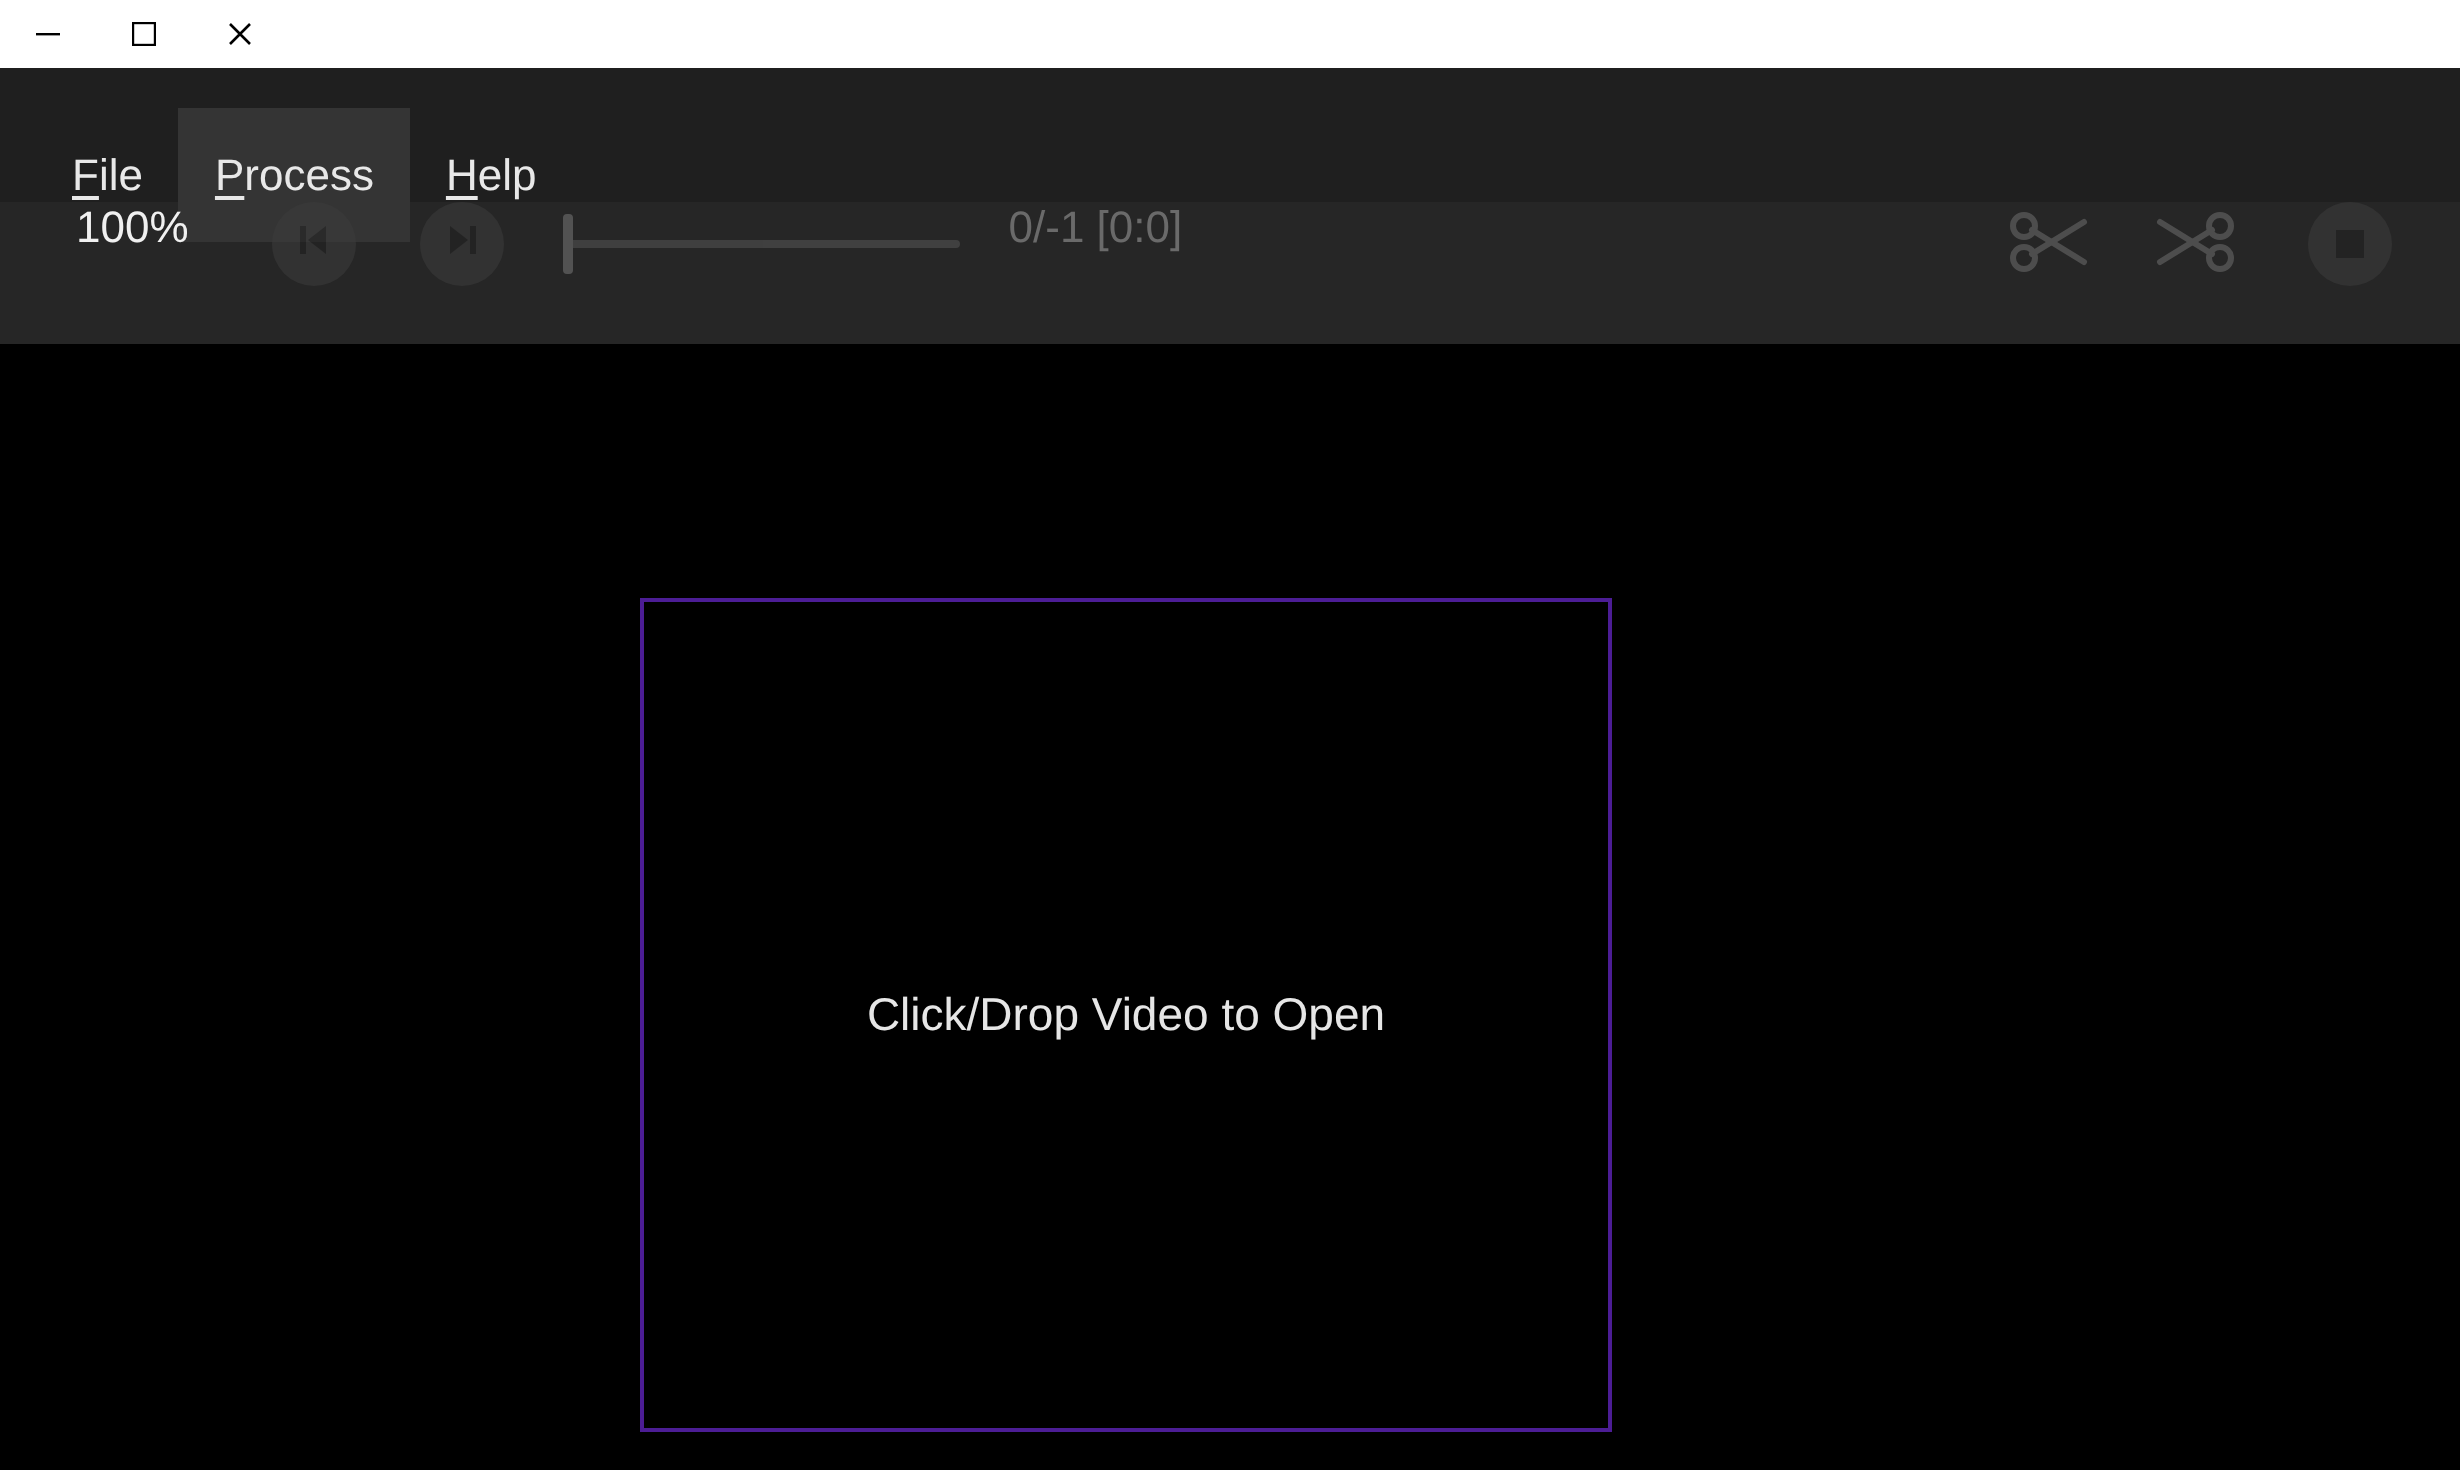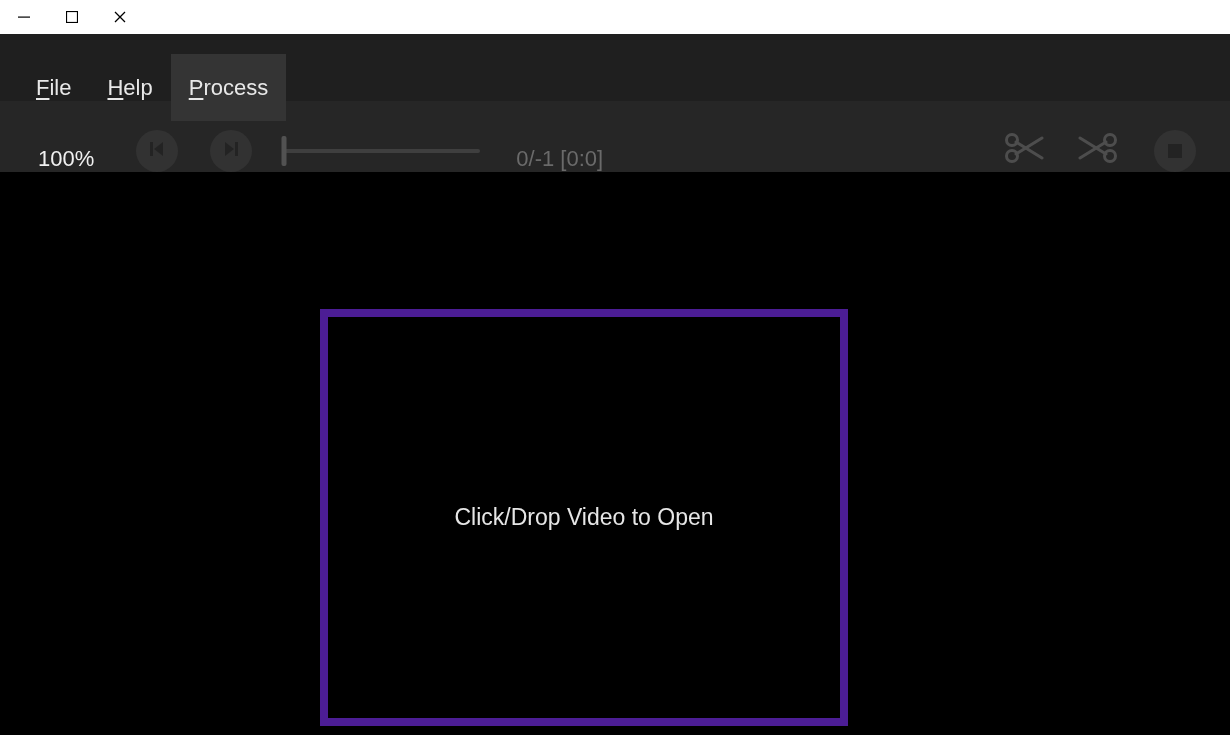--- a/index.html
+++ b/index.html
@@ -41,59 +41,59 @@
       margin-top:40px;
     }
     .menu-item.active { background:#343434; }
     .mnemonic { text-decoration: underline; text-underline-offset: 3px; }
     
     
     .toolbar {
       height: 71px;
       background: #262626;
       display:flex;
-      align-items:flex-end;
+      align-items:flex-start;
       padding: 0 34px 0 38px;
       color:#c9c9c9;
     }
     .zoom-label { font-size:22px; color:#f0f0f0; margin-right:42px; }
     .circ-btn {
       width:42px; height:42px; border-radius:50%; background:#3c3c3c;
       display:flex; align-items:center; justify-content:center; margin-right:32px;
       opacity:0.55;
     }
     .circ-btn svg { width:18px; height:18px; fill:#222; }
     .slider {
       position:relative; width:196px; height:42px; display:flex; align-items:center; margin-right:18px;
       opacity:0.55;
     }
     .slider-track { height:4px; width:100%; background:#555; border-radius:2px; }
     .slider-handle { position:absolute; left:0; top:50%; transform:translate(-50%,-50%); width:5px; height:30px; background:#777; border-radius:2px; }
-    .frame-label { font-size:22px; color:#6a6a6a; margin-left:18px; }
+    .frame-label { font-size:22px; color:#6a6a6a; margin-left:6px; }
     .spacer { flex:1; }
     .tool-icon { width:44px; height:44px; display:flex; align-items:center; justify-content:center; margin-left:30px; opacity:0.4; }
     .tool-icon svg { width:40px; height:40px; }
     .stop-btn {
       width:42px; height:42px; border-radius:50%; background:#3c3c3c;
       display:flex; align-items:center; justify-content:center; margin-left:34px;
       opacity:0.55;
     }
     .stop-btn .square { width:14px; height:14px; background:#222; }
     
     
     .main {
       height: calc(735px - 34px - 67px - 71px);
       background:#000;
       position:relative;
     }
     .dropzone {
       position:absolute;
-      left:320px; top:137px;
-      width:528px; height:417px;
-      border:8px solid #4c1d95;
+      left:320px; top:127px;
+      width:486px; height:417px;
+      border:2px solid #4c1d95;
       display:flex; align-items:center; justify-content:center;
       color:#e6e6e6;
       font-size:23px;
     }
   </style>
 </head>
 <body>
 
 <div class="titlebar">
   <div class="win-controls">
@@ -112,25 +112,25 @@
           <path d="M1 1 L11 11 M11 1 L1 11" stroke="#000" stroke-width="1.3"></path>
         </svg>
     </div>
   </div>
 </div>
 
 <div class="menubar">
   <div class="menu-item">
     <span><span></span><span class="mnemonic">F</span><span>ile</span></span>
   </div>
+  <div class="menu-item active">
+    <span><span></span><span class="mnemonic">P</span><span>rocess</span></span>
+  </div>
   <div class="menu-item">
     <span><span></span><span class="mnemonic">H</span><span>elp</span></span>
-  </div>
-  <div class="menu-item active">
-    <span><span></span><span class="mnemonic">P</span><span>rocess</span></span>
   </div>
 </div>
 
 <div class="toolbar">
   <span class="zoom-label">100%</span>
 
   <div class="circ-btn">
     <span>
       <svg viewBox="0 0 18 18">
           <rect x="2" y="2" width="3" height="14" fill="#222"></rect>

